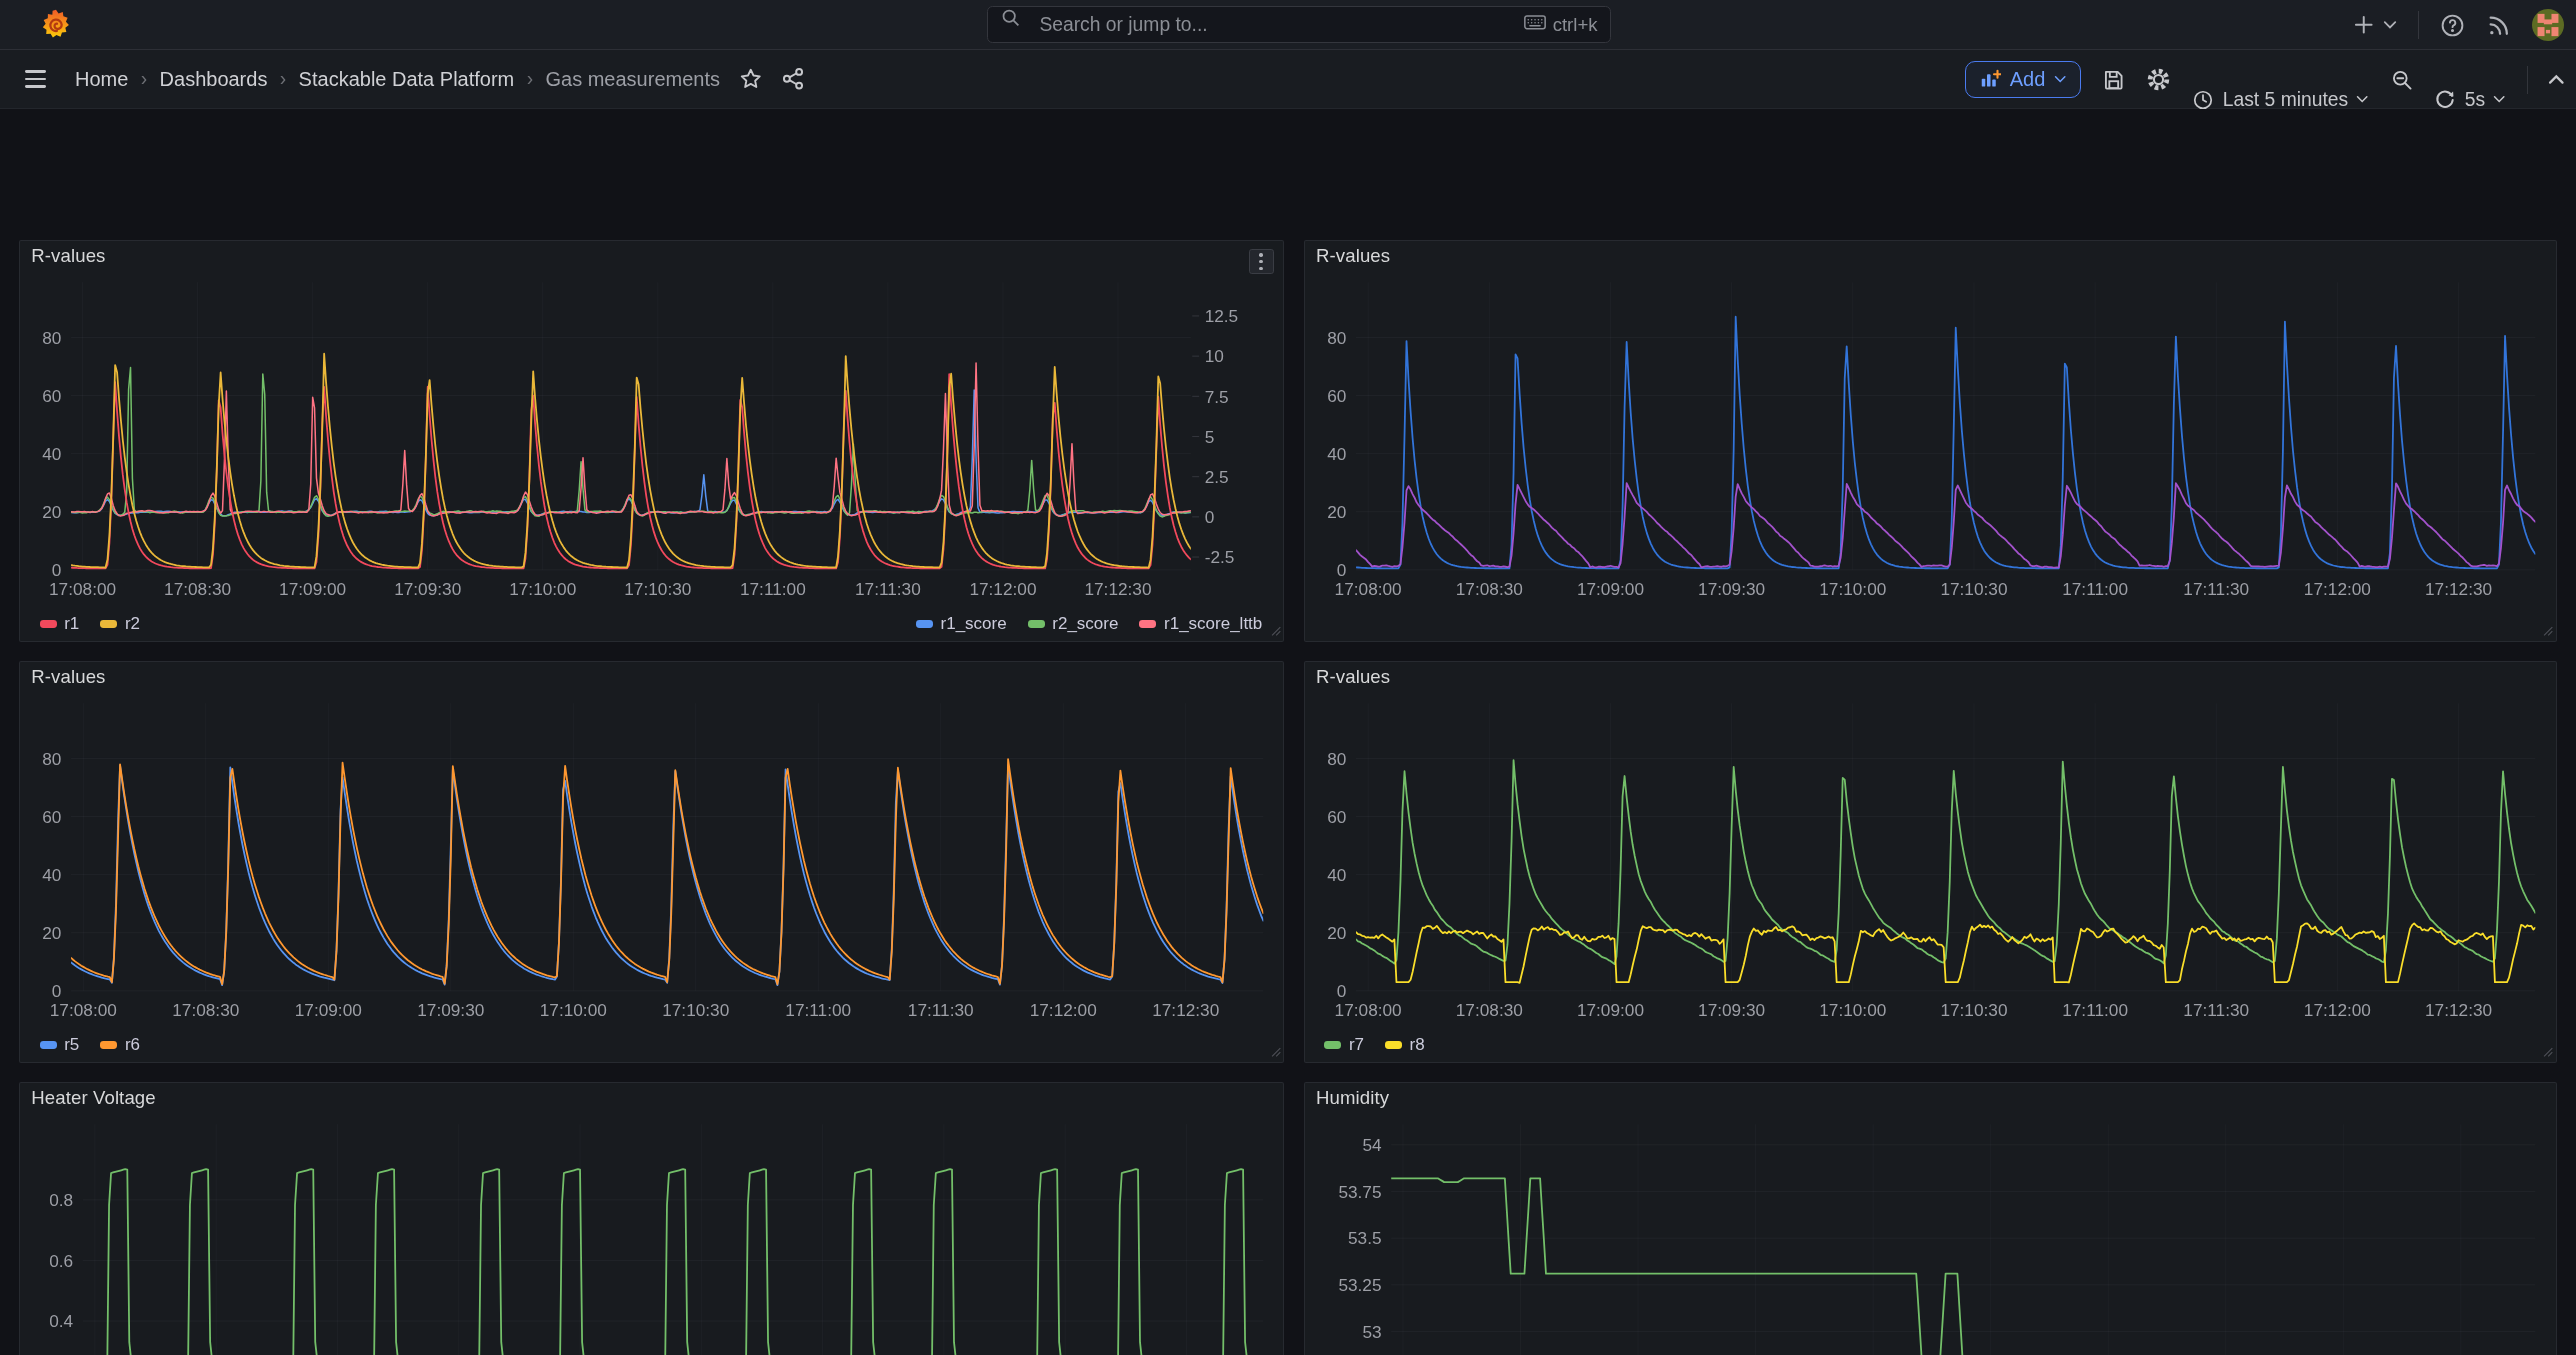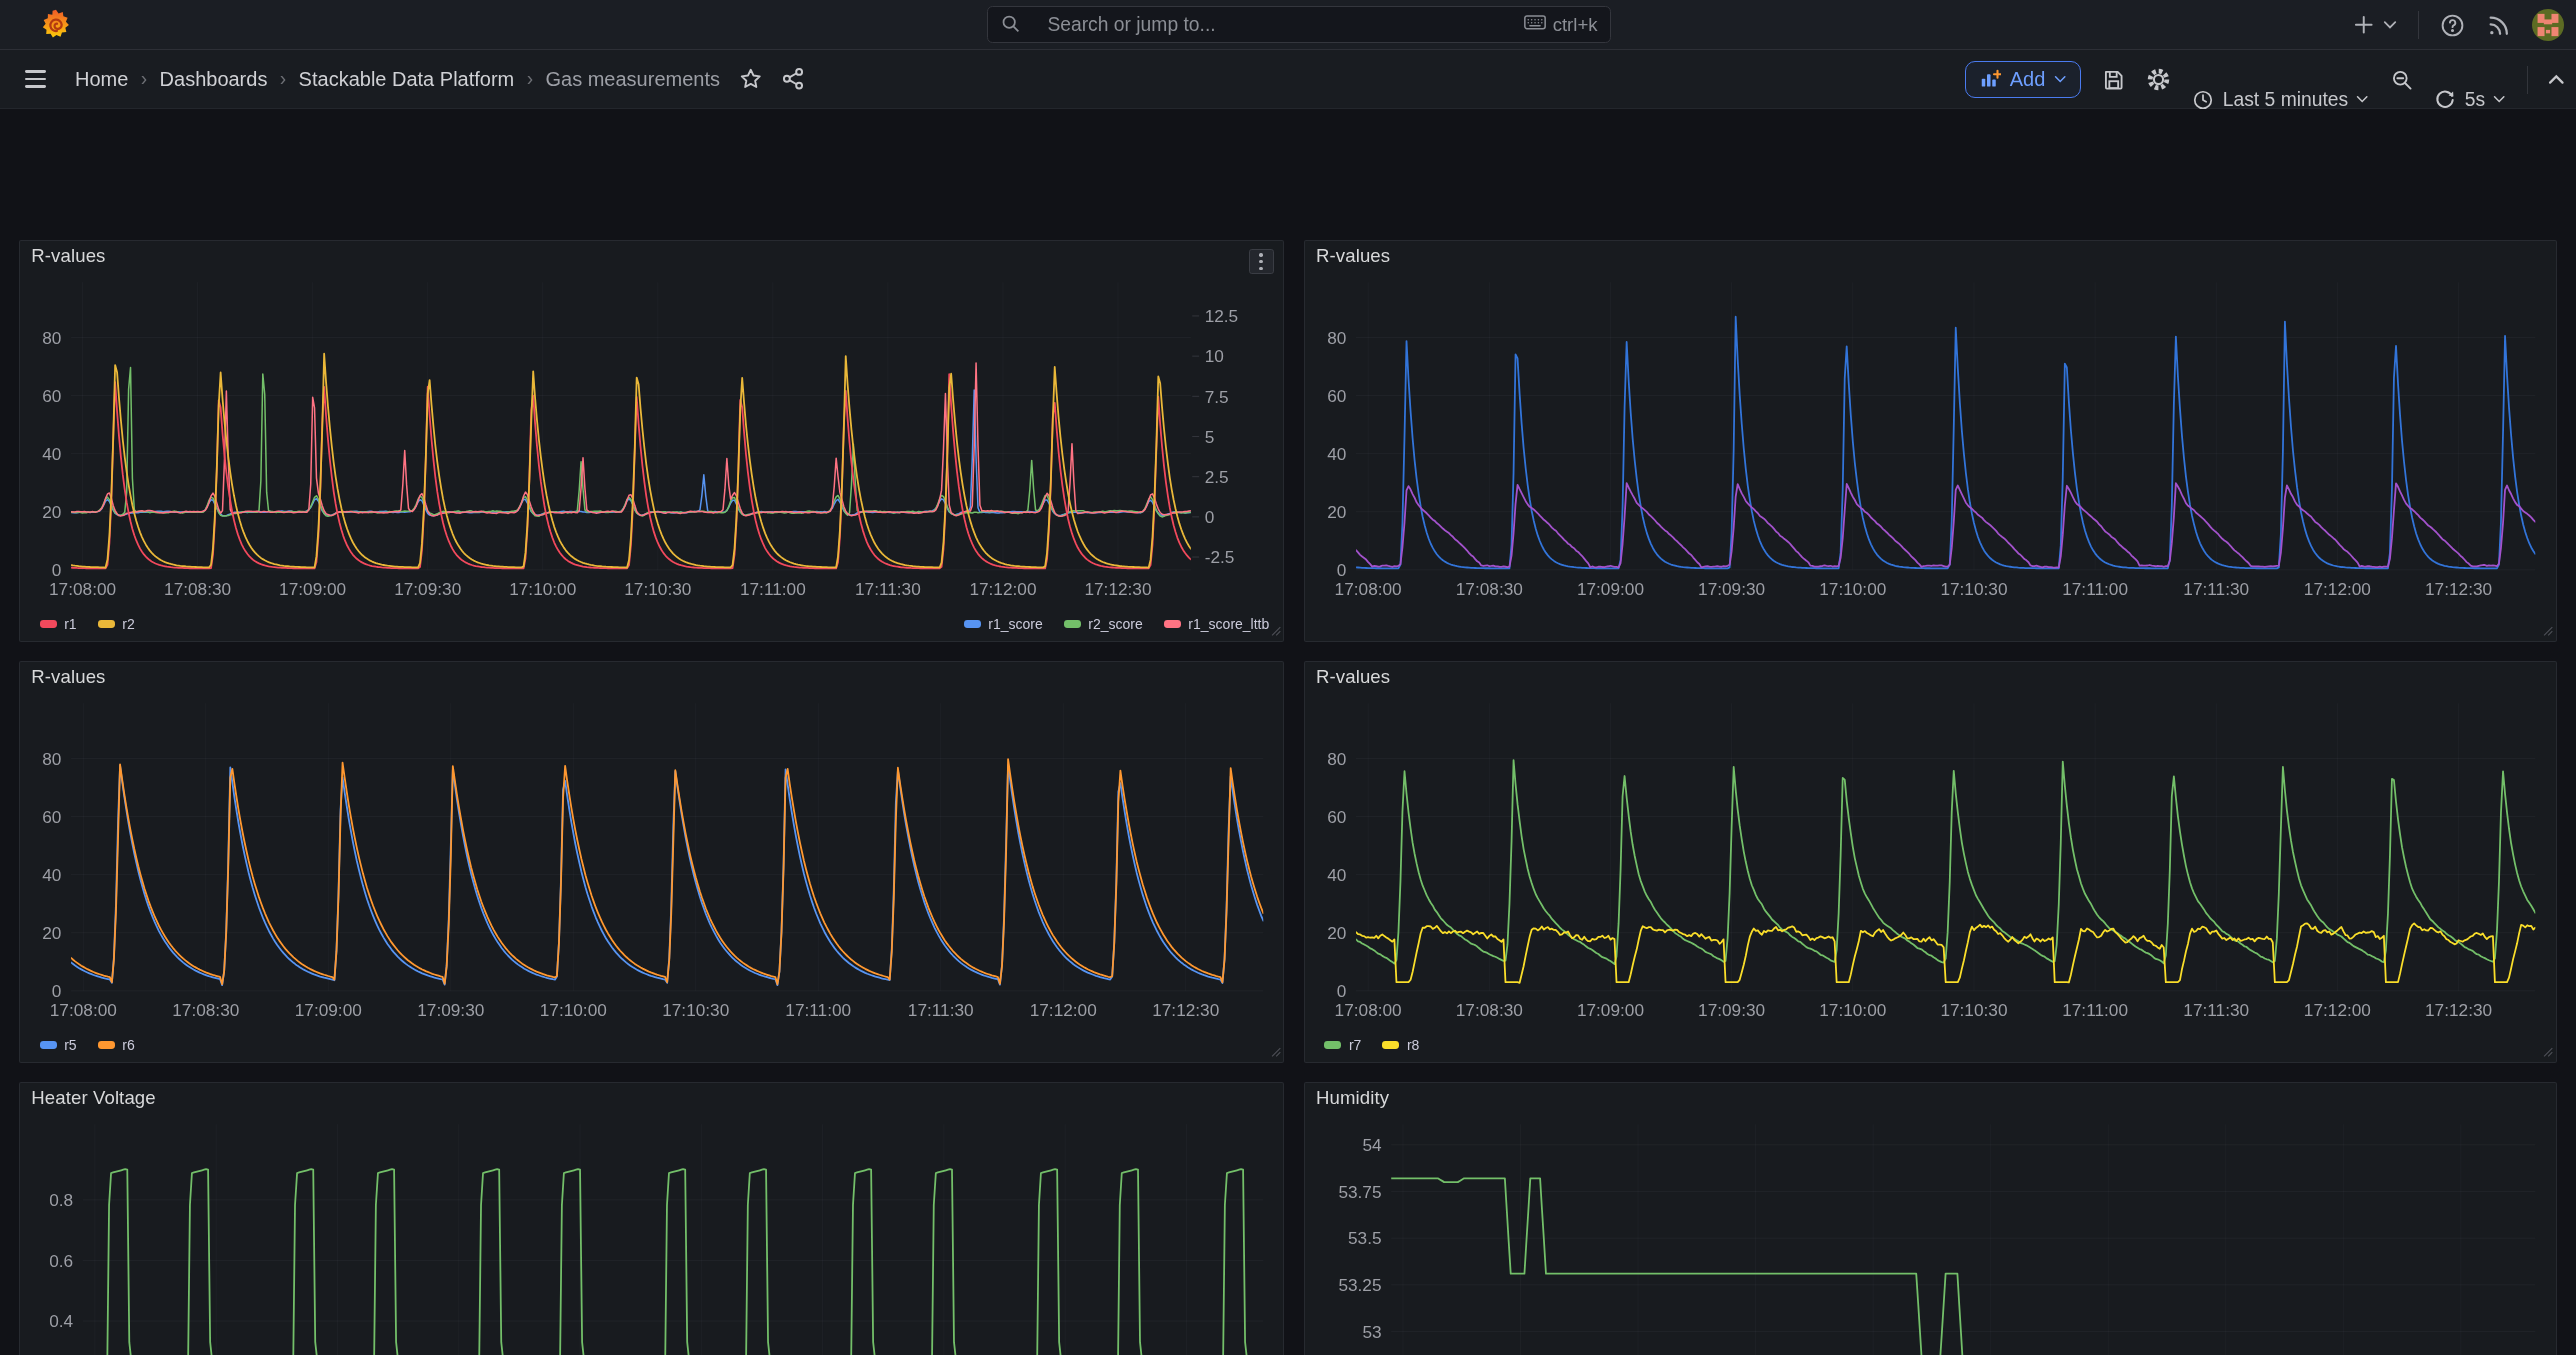--- a/index.html
+++ b/index.html
@@ -13,21 +13,21 @@
   
   .topbar {
     position: absolute; top: 0; left: 0; right: 0; height: 50px;
     background: #1b1e24; border-bottom: 0.7px solid rgba(204,204,220,0.10);
     display: flex; align-items: center;
   }
   .logo { position: absolute; left: 39px; top: 7.6px; width: 34px; height: 34px; }
   .searchbox {
     position: absolute; left: 987px; top: 6.2px; width: 624px; height: 37px;
     background: #14161c; border: 0.7px solid #34363d; border-radius: 5.5px;
-    display: flex; align-items: center; padding: 0 12.4px; gap: 26px;
+    display: flex; padding: 0 12.4px; gap: 18px;
   }
   .searchbox input {
     flex: 1; background: transparent; border: none; outline: none;
     color: #c7c8cc; font-size: 19.3px; font-family: inherit;
   }
   .searchbox input::placeholder { color: #8b8e95; }
   .shortcut { display: flex; align-items: center; gap: 7px; color: #8b8e95; font-size: 18.6px; }
   .topbar-right {
     position: absolute; right: 12.4px; top: 0; height: 50px;
     display: flex; align-items: center; gap: 21px;
@@ -67,22 +67,22 @@
   .panel header { height: 30px; display: flex; align-items: center; padding-left: 11px; }
   .panel h2 { font-size: 18.6px; font-weight: 500; color: #d8d9da; letter-spacing: 0.1px; cursor: pointer; }
   .kebab {
     position: absolute; top: 8.3px; right: 9.7px; width: 25px; height: 25px;
     background: #24272d; border: 0.7px solid #3a3d44; border-radius: 2.8px;
     display: flex; align-items: center; justify-content: center; flex-direction: column; gap: 3.4px; cursor: pointer;
   }
   .kebab i { width: 3.4px; height: 3.4px; border-radius: 50%; background: #aeb0b6; display: block; }
   .chart { position: absolute; left: 0; right: 0; top: 30px; bottom: 33px; }
   .legend {
-    position: absolute; left: 19.3px; right: 14px; bottom: 2.8px; height: 29px;
-    display: flex; align-items: center; gap: 21px; font-size: 14px; color: #ccccdc;
+    position: absolute; left: 19.3px; right: 21px; bottom: 2.8px; height: 29px;
+    display: flex; align-items: center; gap: 21px; font-size: 17px; color: #ccccdc;
   }
   .legend .rgroup { position: absolute; right: 0; display: flex; gap: 21px; }
   .legend-item { display: flex; align-items: center; gap: 7.6px; cursor: pointer; }
   .swatch { width: 17px; height: 7.6px; border-radius: 3.4px; display: inline-block; }
   .resize-corner { position: absolute; right: 2.8px; bottom: 2.8px; }
   svg text { font-family: "Liberation Sans", "DejaVu Sans", sans-serif; }
 </style>
 </head>
 <body>
 

